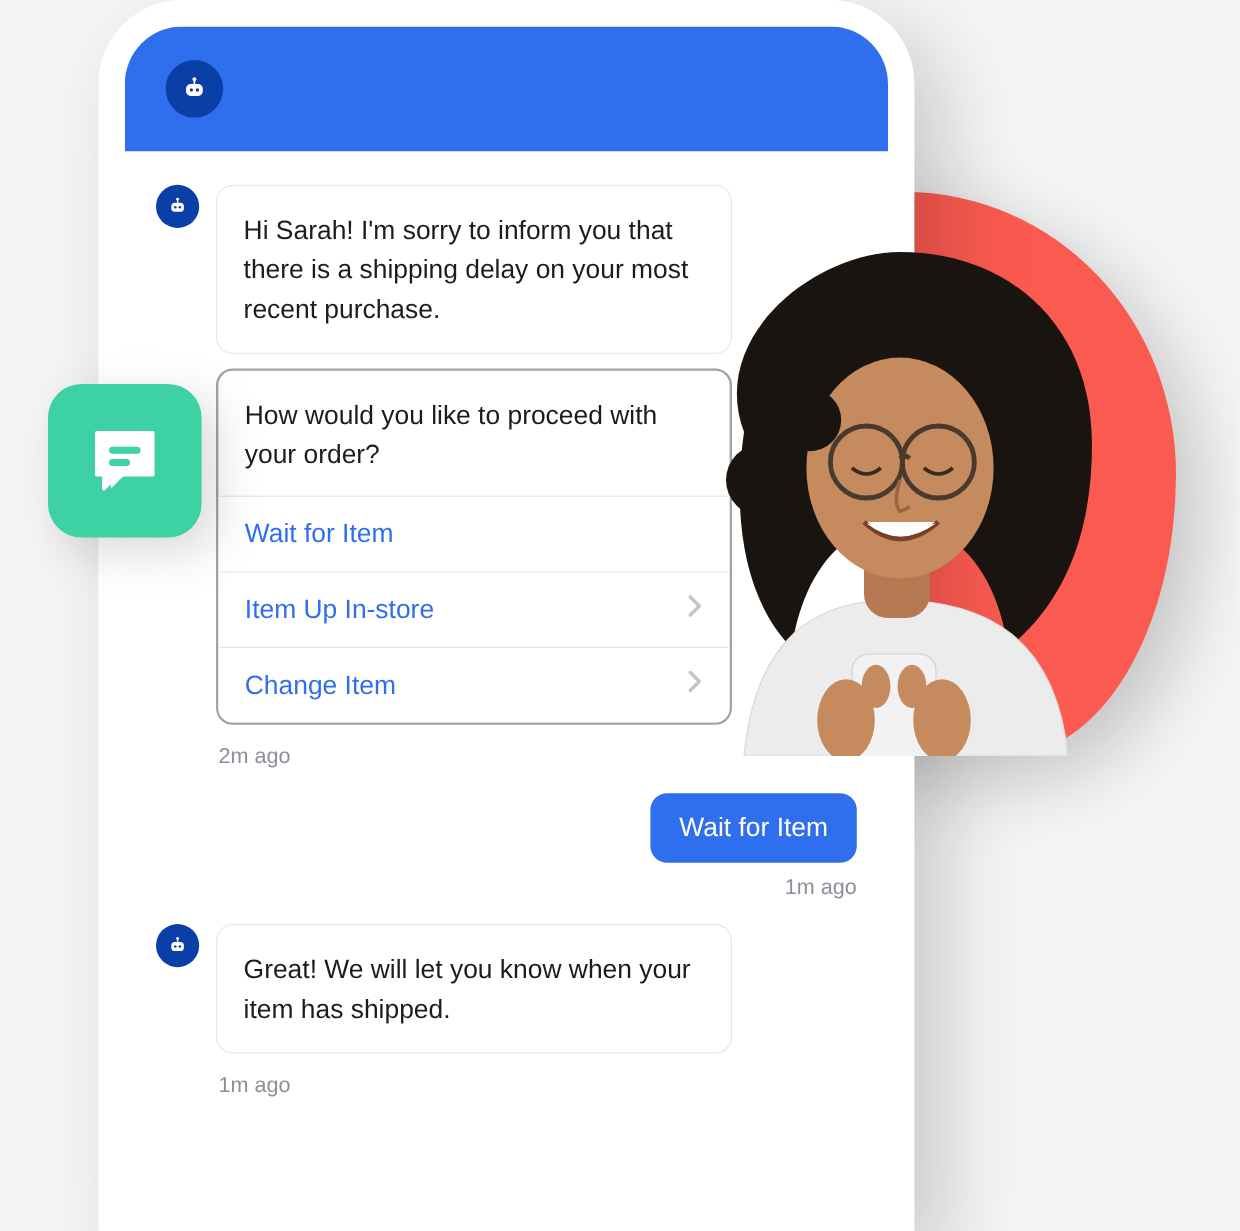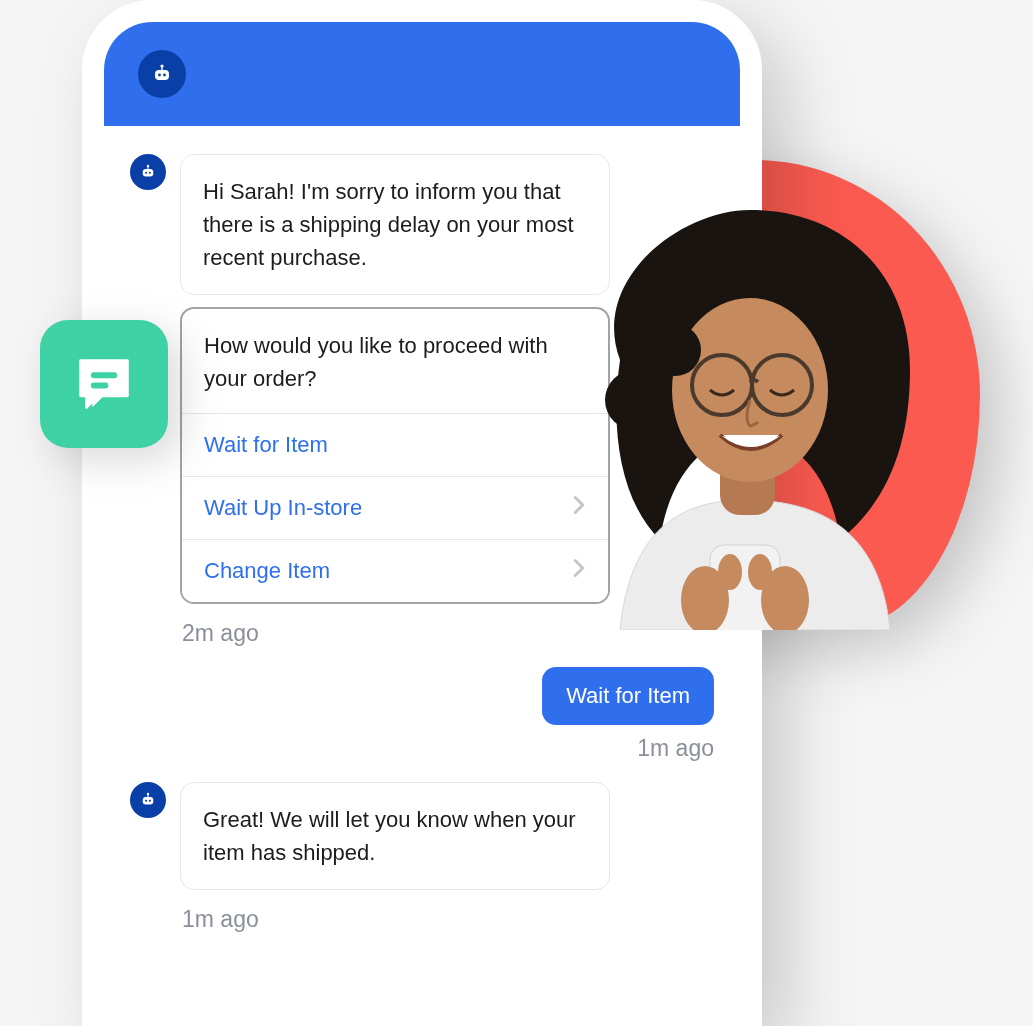--- a/index.html
+++ b/index.html
@@ -114,21 +114,21 @@
       display: flex;
       align-items: center;
       justify-content: space-between;
       font-size: 22px;
       color: #2f6fed;
       cursor: pointer;
       background: #fff;
     }
     .chevron { color: #c1c5cc; }
     .timestamp {
-      font-size: 23px;
+      font-size: 18px;
       color: #8a8f99;
       margin-top: 4px;
     }
     .timestamp.indent { padding-left: 2px; }
     .user-row { display: flex; flex-direction: column; align-items: flex-end; gap: 6px; }
     .user-bubble {
       background: #2f6fed;
       color: #fff;
       border-radius: 14px;
       padding: 16px 24px;
@@ -198,21 +198,21 @@
           </div>
           <div class="msg-col">
             <div class="bubble">Hi Sarah! I'm sorry to inform you that there is a shipping delay on your most recent purchase.</div>
 
             <div class="option-panel">
               <div class="option-question">How would you like to proceed with your order?</div>
               <div class="option-item">
                 <span>Wait for Item</span>
               </div>
               <div class="option-item">
-                <span>Wait Up In-store</span>
+                <span>Item Up In-store</span>
                 <span class="chevron">
                   <svg width="14" height="20" viewBox="0 0 10 16">
                       <path d="M2 2 L8 8 L2 14" stroke="#c1c5cc" stroke-width="2.4" fill="none" stroke-linecap="round" stroke-linejoin="round"></path>
                     </svg>
                 </span>
               </div>
               <div class="option-item">
                 <span>Change Item</span>
                 <span class="chevron">
                   <svg width="14" height="20" viewBox="0 0 10 16">

